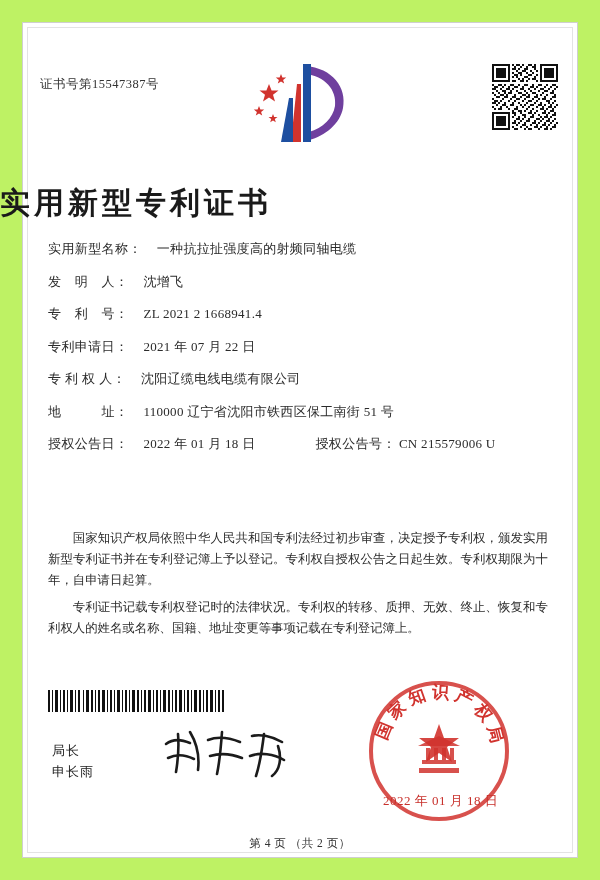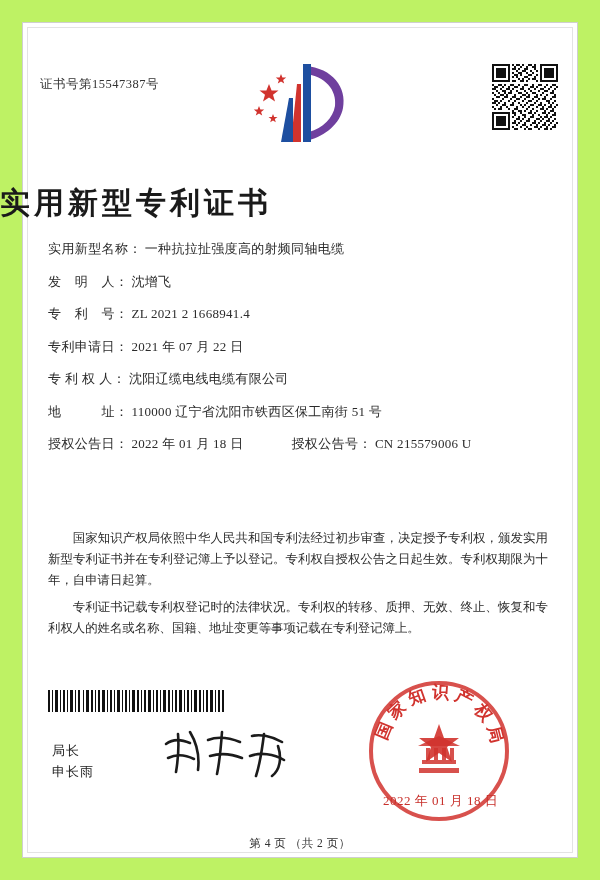--- a/index.html
+++ b/index.html
@@ -88,20 +88,21 @@
     left: 48px;
     top: 240px;
     width: 504px;
   }
   .field-row {
     display: flex;
     align-items: baseline;
     margin-bottom: 14.5px;
     font-size: 13px;
     color: #2b2b2b;
+    gap: 12px;
   }
   .field-label {
     white-space: nowrap;
     letter-spacing: 0.4px;
   }
   .field-value {
     margin-left: 3px;
     letter-spacing: 0.3px;
   }
   .field-row.split .col2 {

